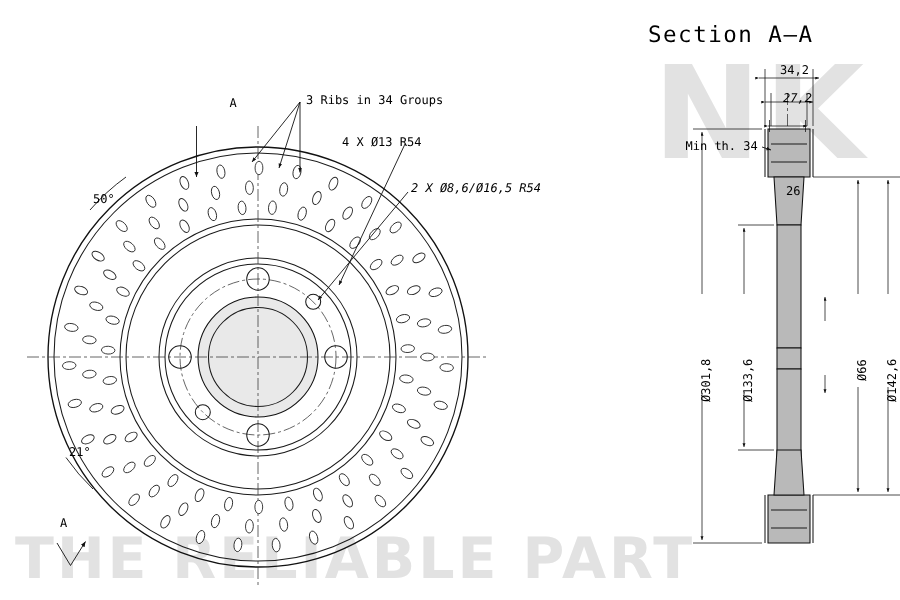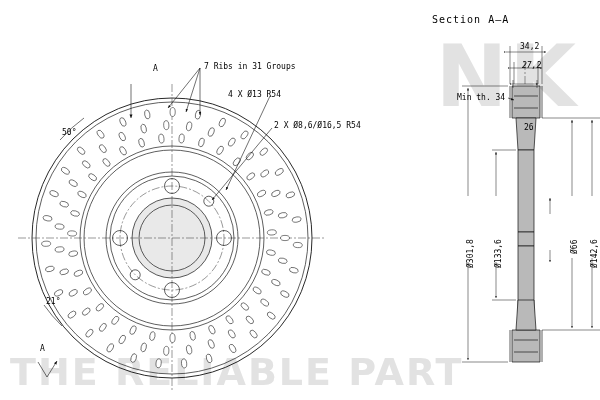--- a/index.html
+++ b/index.html
@@ -46,21 +46,21 @@
     letter-spacing: 0px;
   }
   .lbl.rot90 {
     transform-origin: left top;
     transform: rotate(-90deg);
   }
   #section-title {
     position: absolute;
     left: 432px;
     top: 14px;
-    font-size: 10px;
+    font-size: 15px;
     letter-spacing: 1px;
   }
   svg { position: absolute; left: 0; top: 0; }
 </style>
 </head>
 <body>
 
 <div id="page">
 
   <div class="wm" id="wm-nk">NK</div>
@@ -300,23 +300,23 @@
   </svg>
 
   <div id="section-title">Section A—A</div>
 
   <div class="lbl" style="left:153px; top:64px;">A</div>
   <div class="lbl" style="left:40px; top:344px;">A</div>
 
   <div class="lbl" style="left:62px; top:128px;">50°</div>
   <div class="lbl" style="left:46px; top:297px;">21°</div>
 
-  <div class="lbl" style="left:204px; top:62px;">7 Ribs in 31 Groups</div>
+  <div class="lbl" style="left:204px; top:62px;">3 Ribs in 34 Groups</div>
   <div class="lbl" style="left:228px; top:90px;">4 X Ø13   R54</div>
-  <div class="lbl" style="left:274px; top:121px;">2 X Ø8,6/Ø16,5   R54</div>
+  <div class="lbl" style="left:274px; top:121px;font-style:italic;">2 X Ø8,6/Ø16,5   R54</div>
 
   <div class="lbl" style="left:520px; top:42px;text-align:center;">34,2</div>
   <div class="lbl" style="left:522px; top:61px;font-style:italic;">27,2</div>
   <div class="lbl" style="left:524px; top:78px;margin-top:45px;">26</div>
   <div class="lbl" style="left:457px; top:93px;">Min th. 34</div>
 
   <div class="lbl rot90" style="left:466px; top:268px;">Ø301,8</div>
   <div class="lbl rot90" style="left:494px; top:268px;">Ø133,6</div>
   <div class="lbl rot90" style="left:570px; top:254px;">Ø66</div>
   <div class="lbl rot90" style="left:590px; top:268px;">Ø142,6</div>

